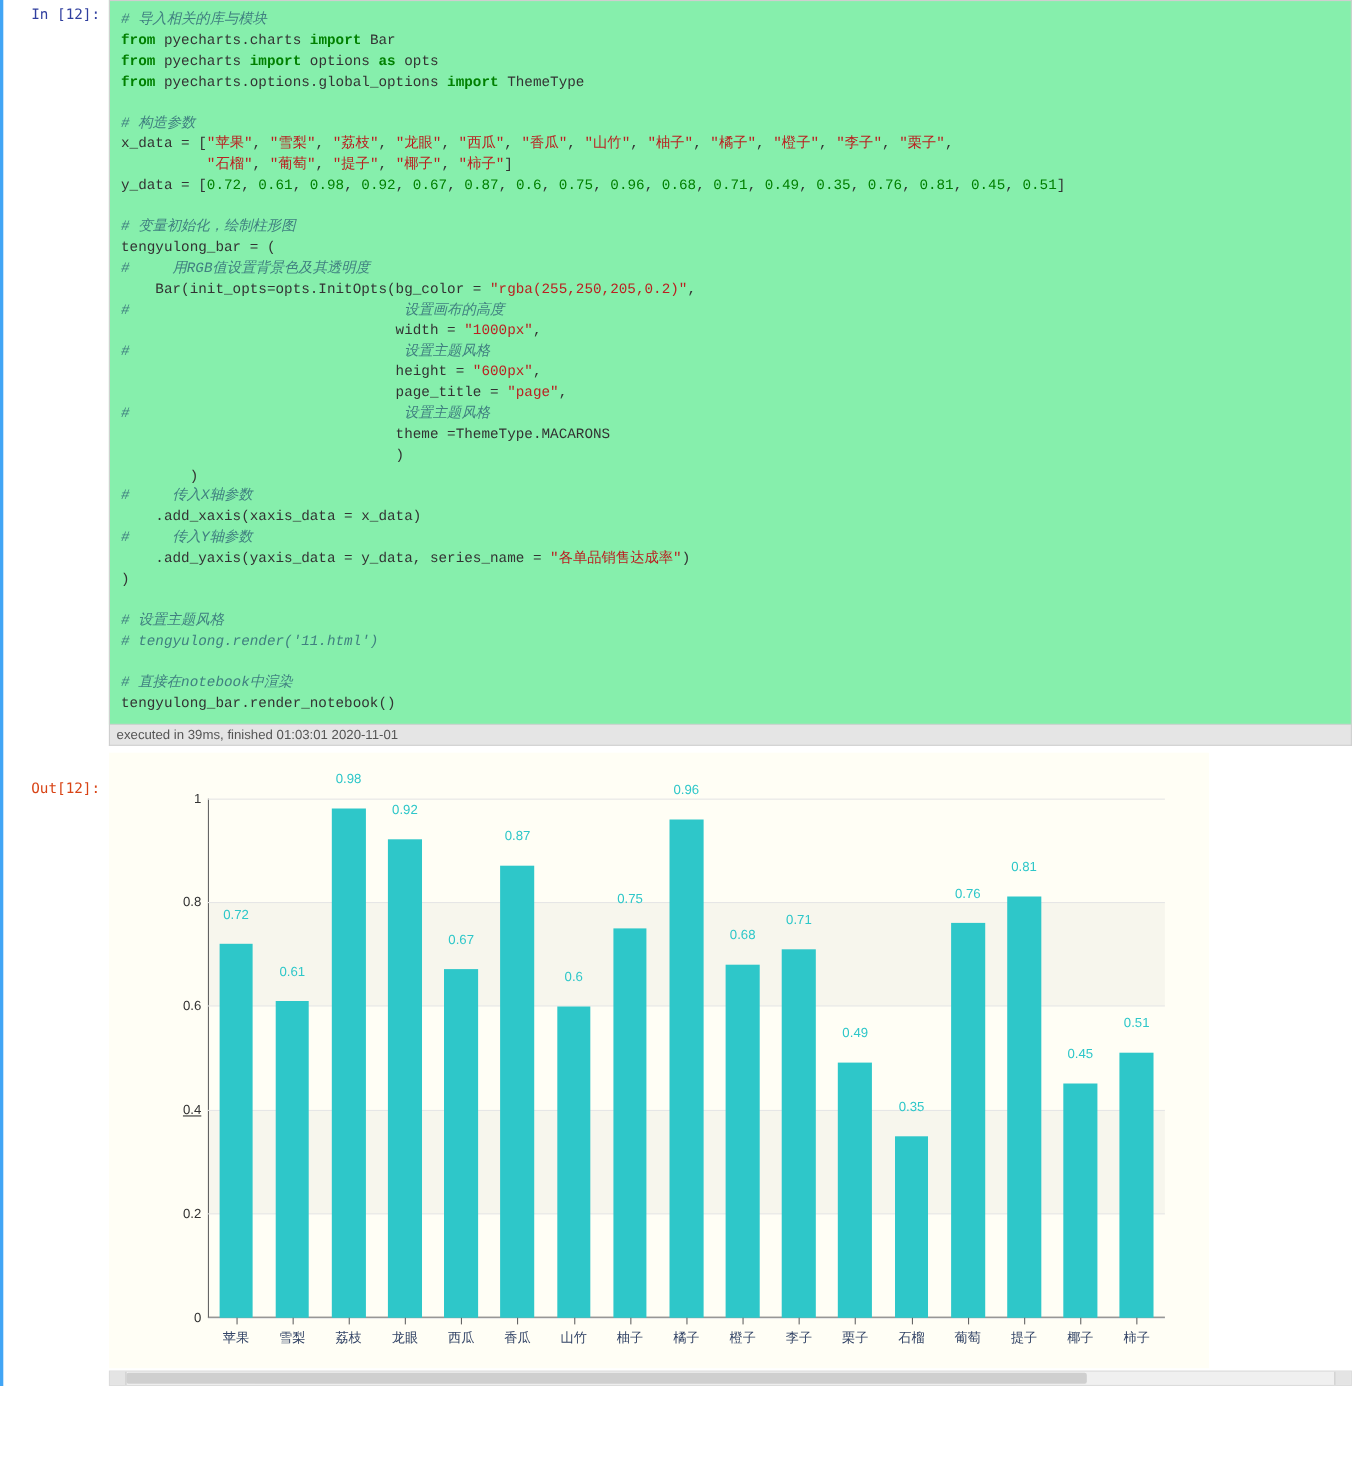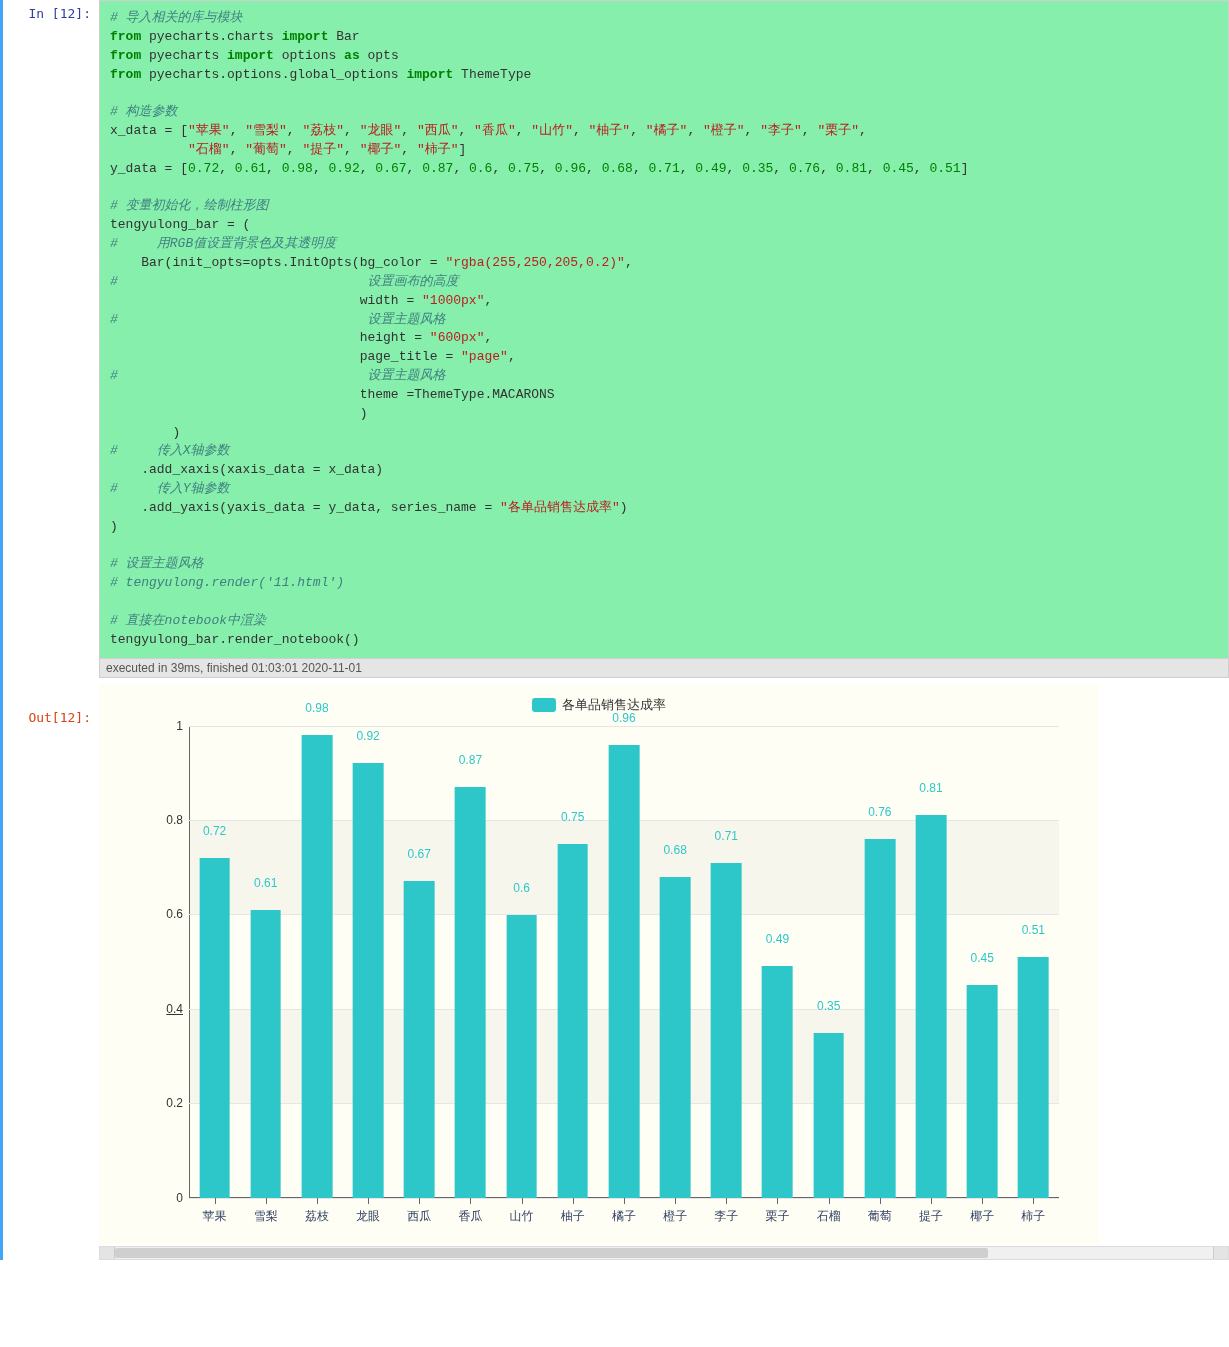--- a/index.html
+++ b/index.html
@@ -211,24 +211,20 @@
 tengyulong_bar.render_notebook()</div>
       <div class="timing">executed in 39ms, finished 01:03:01 2020-11-01</div>
     </div>
   </div>
 
   <div class="cell">
     <div class="prompt prompt-out">Out[12]:</div>
     <div class="cell-body">
       <div class="chart-wrap">
         <div class="chart">
-          <div class="legend">
-            <span class="legend-swatch"></span>
-            <span>各单品销售达成率</span>
-          </div>
           <div class="axes">
             <div class="axis-line axis-x"></div>
             <div class="axis-line axis-y"></div>
             <div class="plot" id="plot">
                 <div class="ygrid" style="top: 100%;"></div>
                 <div class="ylab" style="top: 100%;">0</div>
                 <div class="ygrid" style="top: 80%;"></div>
                 <div class="ygrid dark" style="top: 60%; height: 20%; border-top: none;"></div>
                 <div class="ylab" style="top: 80%;">0.2</div>
                 <div class="ygrid" style="top: 60%;"></div>

